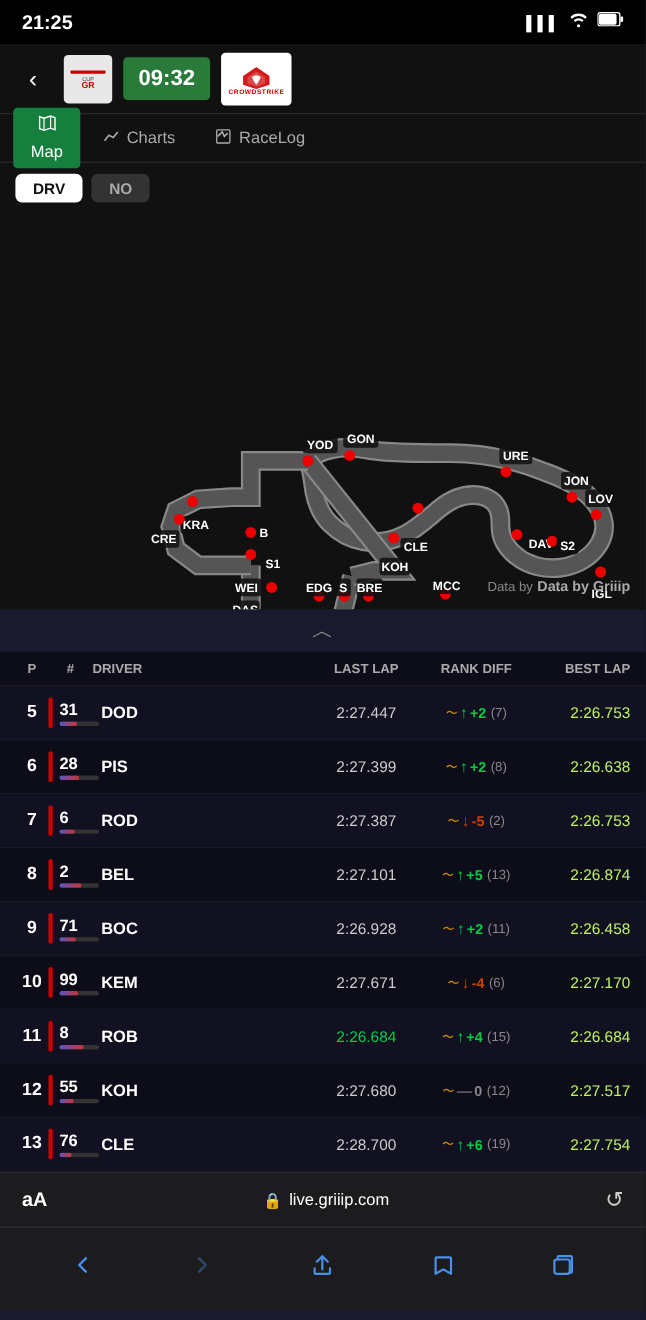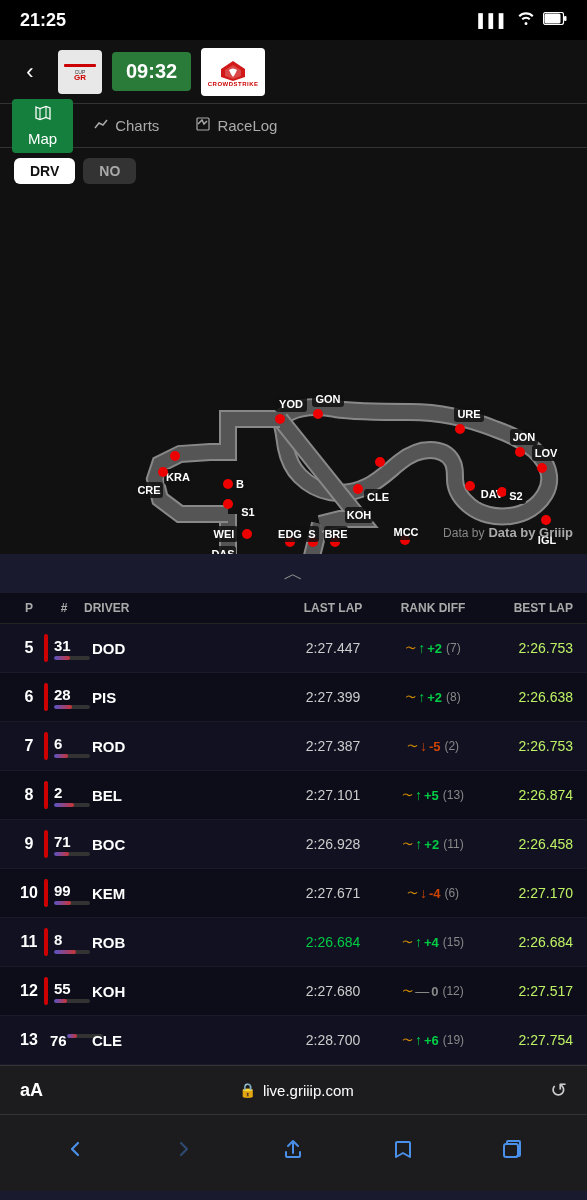--- a/index.html
+++ b/index.html
@@ -707,21 +707,21 @@
       <span style="color:#888;font-size:14px;">—</span>
       <span style="color:#888;font-size:13px;font-weight:600;">0</span>
       <span style="color:#888;font-size:12px;margin-left:2px;">(12)</span>
     </div>
     <div class="cell-bestlap">2:27.517</div>
   </div>
       <div class="standings-row">
     <div class="cell-p">13</div>
     <div style="width:48px;display:flex;align-items:center;gap:2px;">
       <div class="red-bar"></div>
-      <div style="display:flex;flex-direction:row;">
+      <div style="display:flex;flex-direction:column;">
         <span class="cell-num">76</span>
         <div class="progress-bar-container">
           <div class="progress-bar-fill" style="width:30%;"></div>
         </div>
       </div>
     </div>
     <div class="cell-driver-block">
       <span class="cell-driver-name">CLE</span>
     </div>
     <div class="cell-lastlap" style="color:#ccc;">2:28.700</div>

